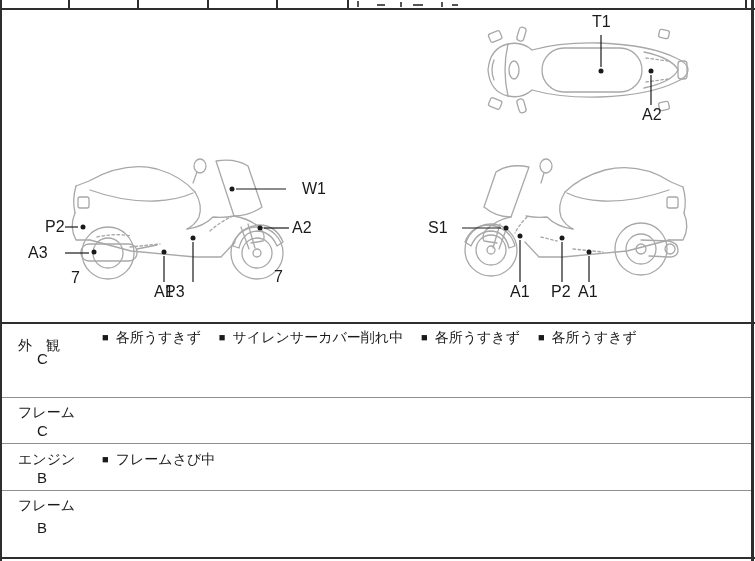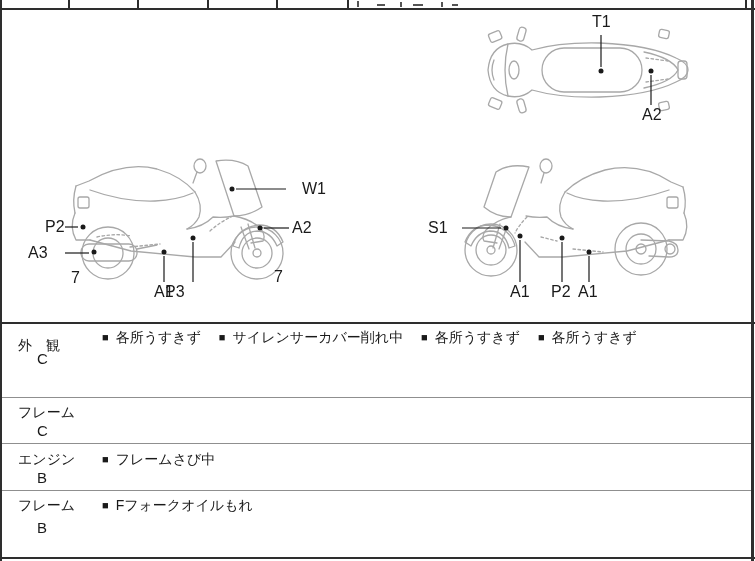--- a/index.html
+++ b/index.html
@@ -233,20 +233,17 @@
 
   <span class="sec-label" style="top:451px">エンジン</span>
   <span class="sec-grade" style="top:469px">B</span>
   <div class="sec-items" style="top:451px">
     <span class="blt">■</span><span class="itm">フレームさび中</span>
   </div>
   <div class="rowline" style="top:490px"></div>
 
   <span class="sec-label" style="top:497px">フレーム</span>
   <span class="sec-grade" style="top:519px">B</span>
-  <div class="sec-items" style="top:497px">
-    <span class="blt">■</span><span class="itm">Fフォークオイルもれ</span>
-  </div>
 
   <div class="b-left"></div>
   <div class="b-right"></div>
   <div class="b-bottom"></div>
 </div>
 
 </body></html>

